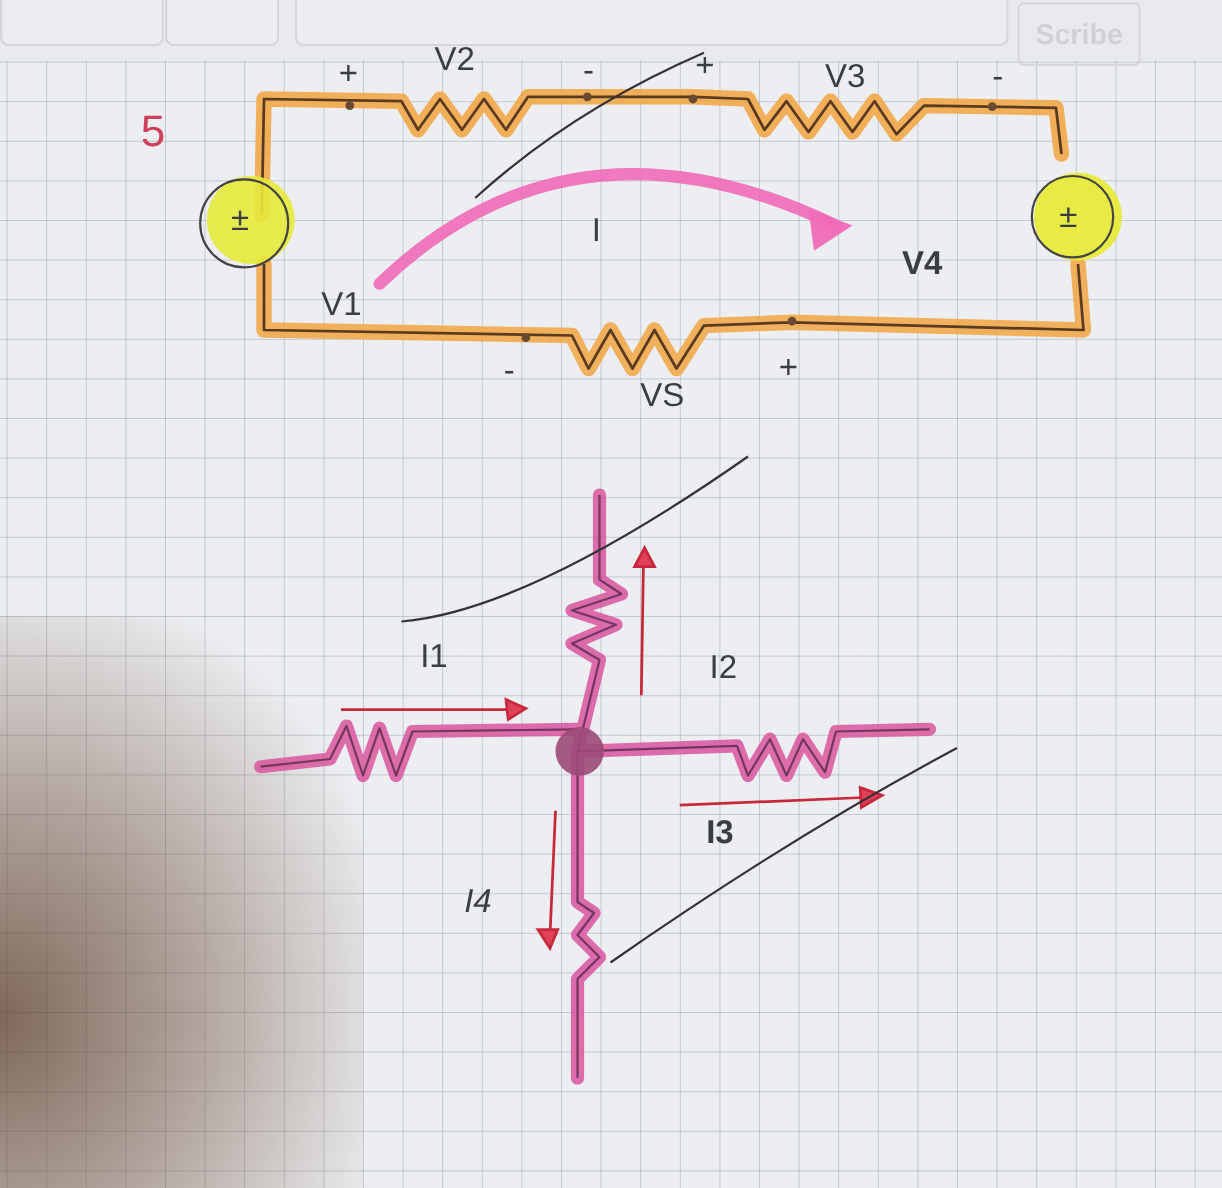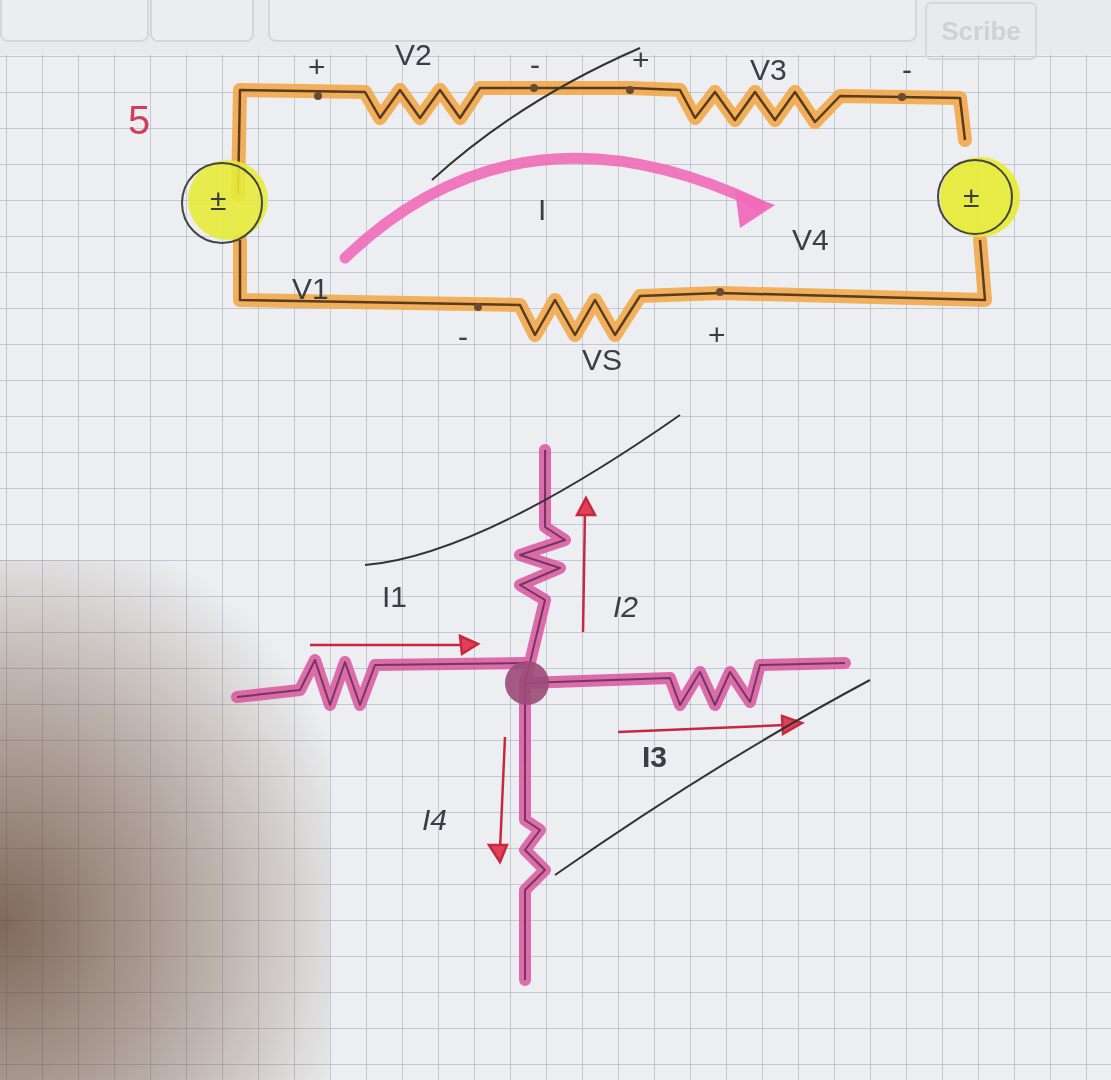--- a/index.html
+++ b/index.html
@@ -99,22 +99,22 @@
 <div class="lbl num5" style="left:128px;top:100px;">5</div>
 <div class="lbl" style="left:308px;top:52px;">+</div>
 <div class="lbl" style="left:395px;top:40px;text-align:center;">V2</div>
 <div class="lbl" style="left:530px;top:50px;">-</div>
 <div class="lbl" style="left:632px;top:45px;">+</div>
 <div class="lbl" style="left:738px;top:55px;margin-left:12px;">V3</div>
 <div class="lbl" style="left:902px;top:55px;">-</div>
 <div class="lbl" style="left:210px;top:185px;">±</div>
 <div class="lbl" style="left:963px;top:182px;">±</div>
 <div class="lbl" style="left:538px;top:195px;">I</div>
-<div class="lbl" style="left:792px;top:225px;">V4</div>
-<div class="lbl" style="left:292px;top:274px;">V1</div>
+<div class="lbl" style="left:820px;top:225px;font-weight:bold;">V4</div>
+<div class="lbl" style="left:292px;top:262px;">V1</div>
 <div class="lbl" style="left:458px;top:322px;">-</div>
 <div class="lbl" style="left:708px;top:320px;">+</div>
 <div class="lbl" style="left:582px;top:345px;">VS</div>
 
 <div class="lbl" style="left:382px;top:582px;text-align:right;">I1</div>
-<div class="lbl" style="left:613px;top:592px;font-style:italic;">I2</div>
+<div class="lbl" style="left:645px;top:592px;">I2</div>
 <div class="lbl" style="left:642px;top:742px;font-weight:bold;">I3</div>
 <div class="lbl" style="left:422px;top:805px;font-style:italic;">I4</div>
 
 </body></html>

